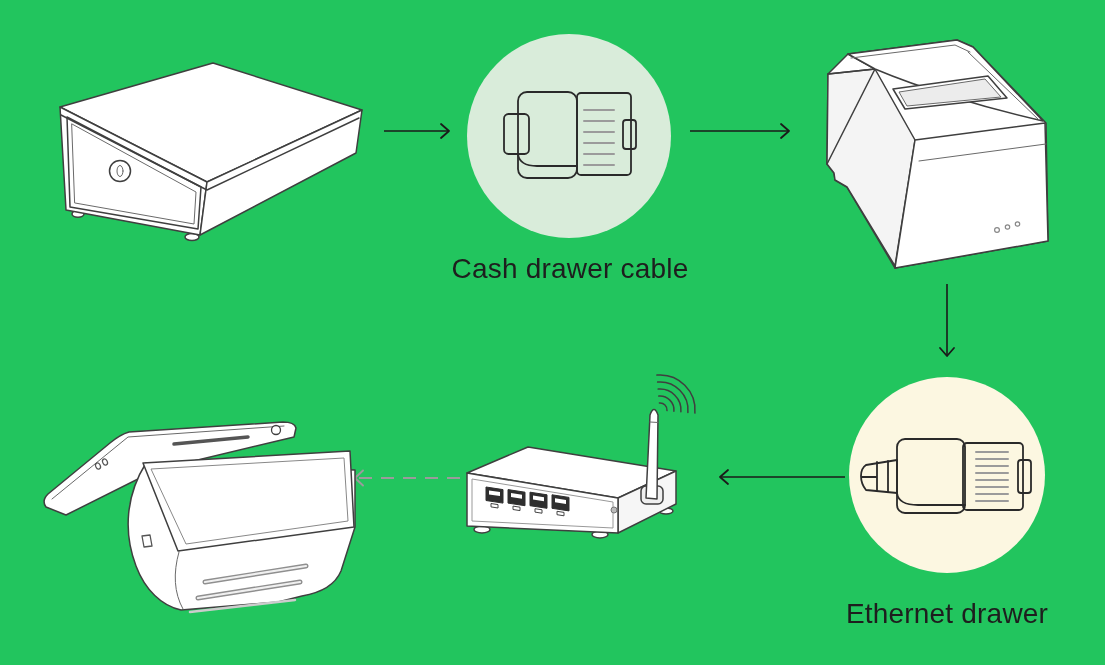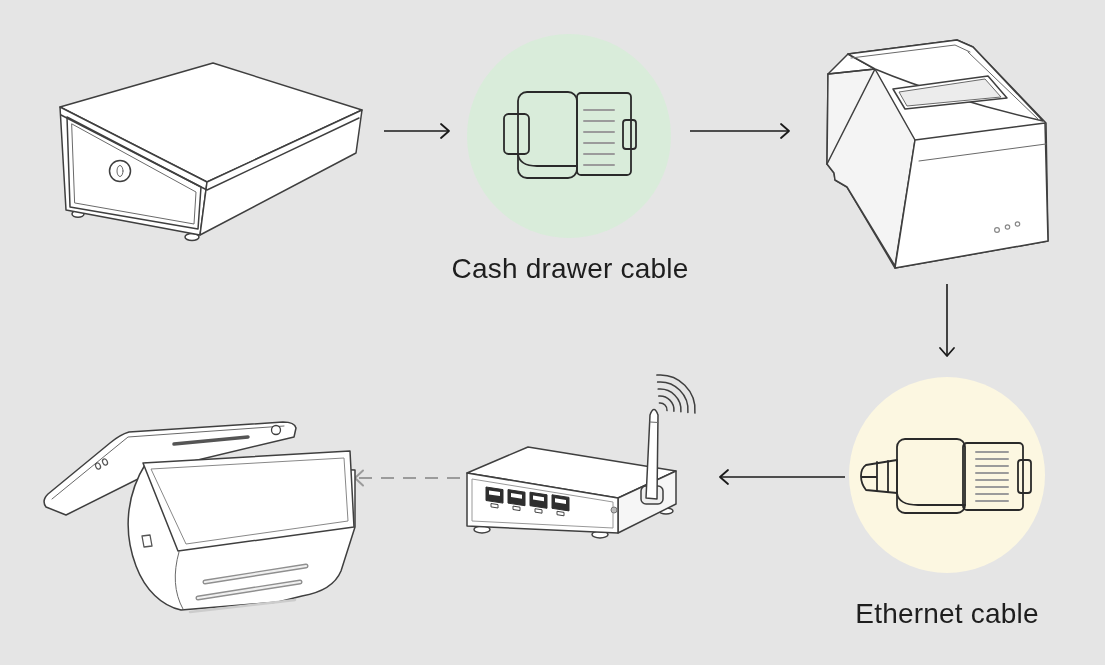--- a/index.html
+++ b/index.html
@@ -1,16 +1,16 @@
 <!DOCTYPE html>
 <html><head>
 <meta charset="utf-8">
 <style>
   html,body{margin:0;padding:0;background:#fff;}
-  #stage{position:relative;width:1105px;height:665px;background:#e5e5e5;overflow:hidden;
+  #stage{position:relative;width:1105px;height:665px;background:#22c55e;overflow:hidden;
          font-family:"Liberation Sans",sans-serif;}
   .abs{position:absolute;}
   .node-label{position:absolute;text-align:center;font-size:28px;font-weight:400;
               letter-spacing:.2px;line-height:1.2;}
   .badge{position:absolute;border-radius:50%;}
   svg{display:block;overflow:visible;}
   .face{fill:#ffffff;stroke:#3f3f3f;stroke-width:1.5;stroke-linejoin:round;}
   .face-sh{fill:#f4f4f4;stroke:#3f3f3f;stroke-width:1.5;stroke-linejoin:round;}
   .ln{fill:none;stroke:#3f3f3f;stroke-width:1.5;stroke-linejoin:round;stroke-linecap:round;}
   .ln-t{fill:none;stroke:#6a6a6a;stroke-width:1;stroke-linejoin:round;stroke-linecap:round;}
@@ -105,21 +105,21 @@
       <line class="pin" x1="118" y1="24" x2="150" y2="24"></line>
       <line class="pin" x1="118" y1="31" x2="150" y2="31"></line>
       <line class="pin" x1="118" y1="38" x2="150" y2="38"></line>
       <line class="pin" x1="118" y1="45" x2="150" y2="45"></line>
       <line class="pin" x1="118" y1="52" x2="150" y2="52"></line>
       <line class="pin" x1="118" y1="59" x2="150" y2="59"></line>
       <line class="pin" x1="118" y1="66" x2="150" y2="66"></line>
       <rect class="ic" x="160" y="25" width="13" height="33" rx="3"></rect>
     </svg>
   </div>
-  <div class="node-label" style="left: 827px; top: 597px; width: 240px; color: rgb(30, 30, 30);">Ethernet cable</div>
+  <div class="node-label" style="left: 827px; top: 597px; width: 240px; color: rgb(30, 30, 30);">Ethernet drawer</div>
 
   <div class="abs" style="left:712px;top:468px;">
     <svg width="135" height="18" viewBox="0 0 135 18">
       <line x1="133" y1="9" x2="8" y2="9" stroke-width="1.6" stroke="#1a1a1a"></line>
       <polyline points="16,2 8,9 16,16" fill="none" stroke-width="1.8" stroke-linecap="round" stroke-linejoin="round" stroke="#1a1a1a"></polyline>
     </svg>
   </div>
 
   <div class="abs" style="left:450px;top:370px;">
     <svg width="272" height="200" viewBox="0 0 272 200">

